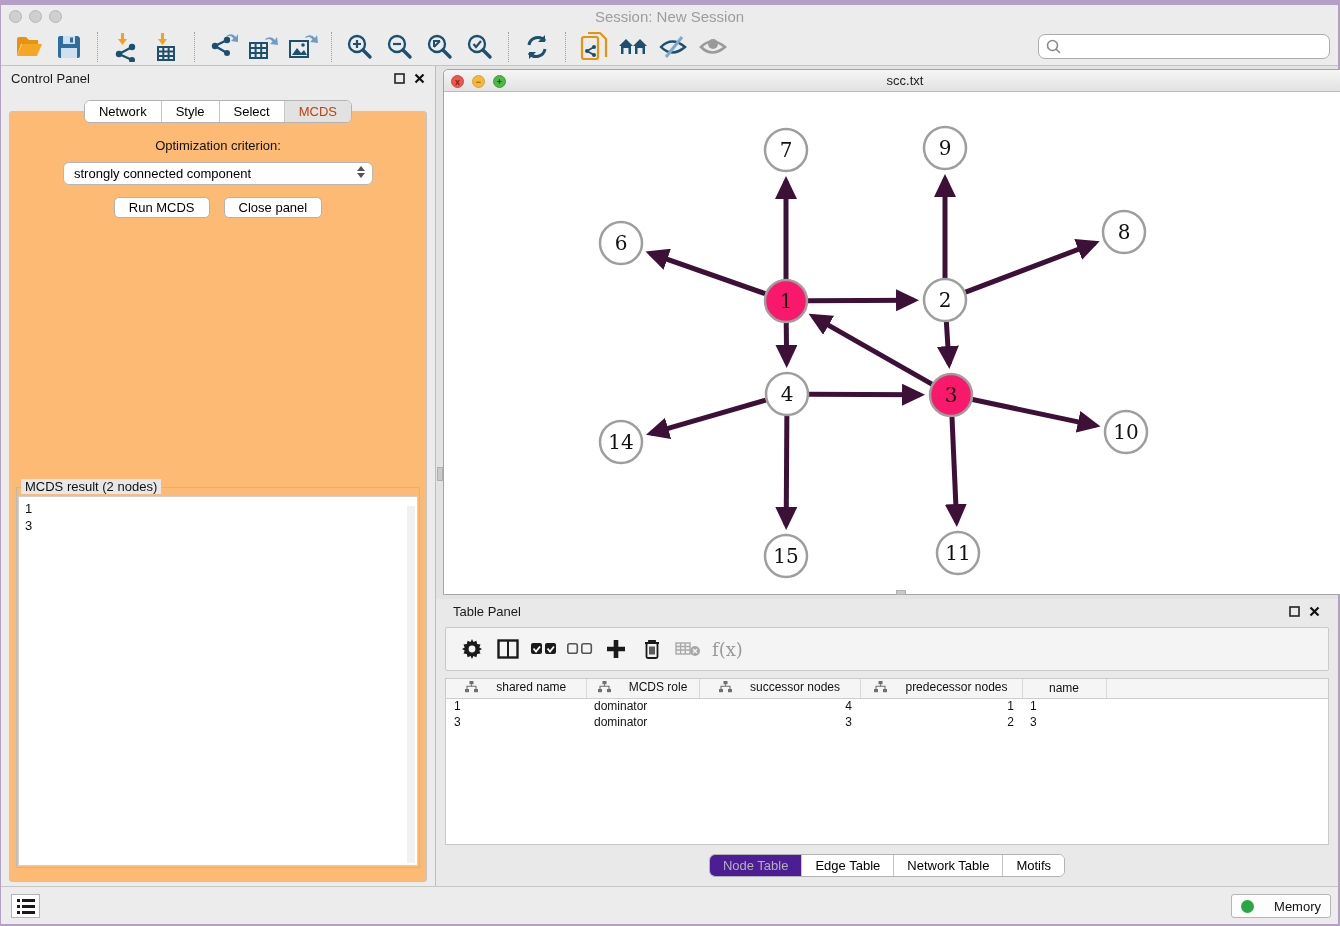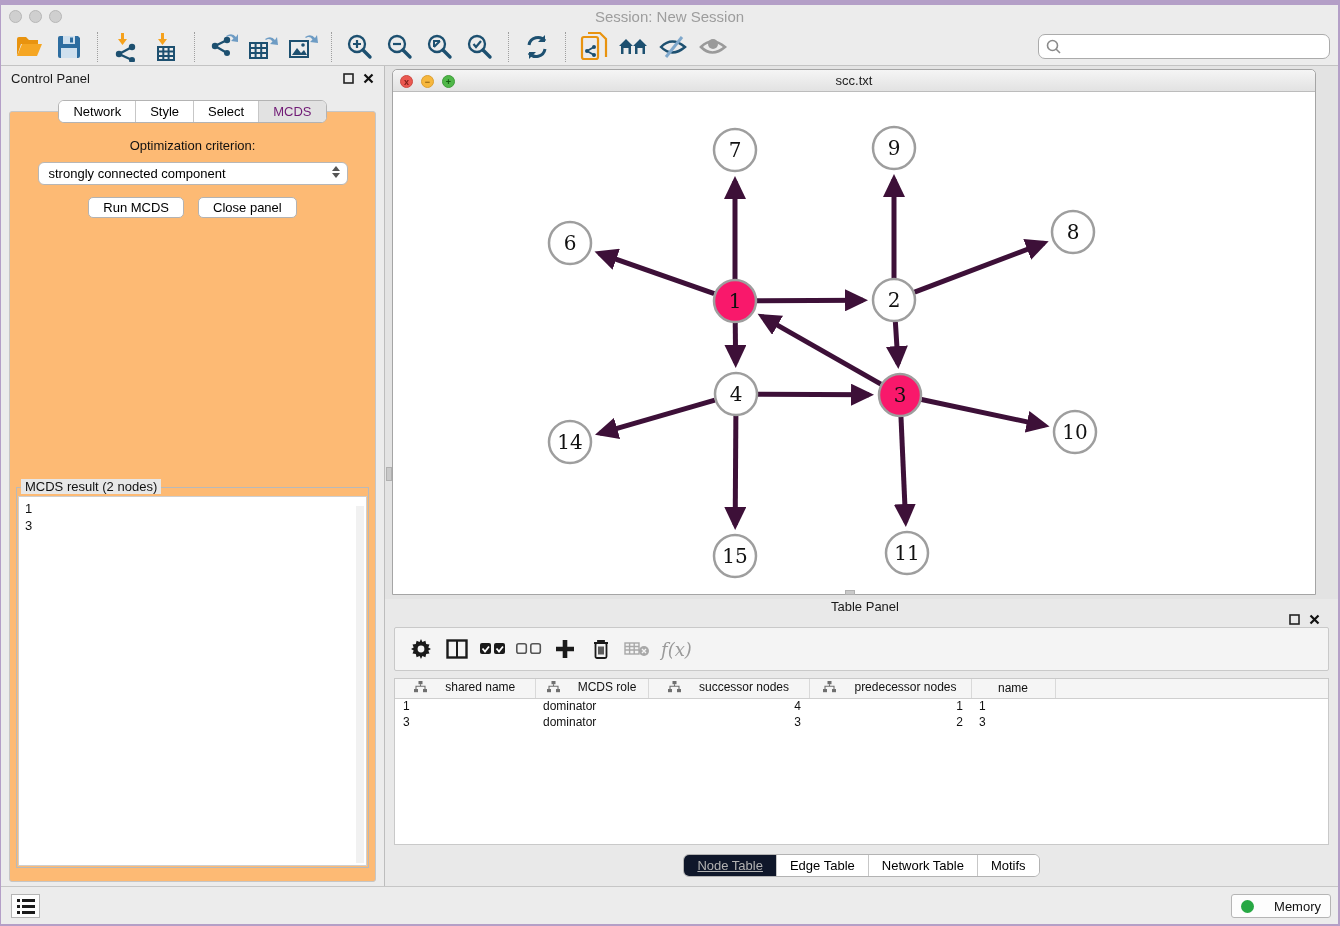--- a/index.html
+++ b/index.html
@@ -16,28 +16,28 @@
   
   .toolbar { height:38px; display:flex; align-items:center; padding:0 8px; border-bottom:1px solid #c3c3c3; background:#ececec; flex:0 0 auto; }
   .tbicon { width:34px; height:32px; display:flex; align-items:center; justify-content:center; margin:0 3px; }
   .tbsep { width:1px; height:30px; border-left:1px dotted #9f9f9f; margin:0 8px; }
   .tb-search { margin-left:auto; width:292px; height:25px; background:#fff; border:1px solid #ababab; border-radius:7px; display:flex; align-items:center; padding-left:6px; }
 
   
   .main { flex:1 1 auto; display:flex; position:relative; background:#e3e3e3; }
 
   
-  .cpanel { width:384px; flex:0 0 auto; background:#ececec; border-right:1px solid #bdbdbd; position:relative; }
+  .cpanel { width:435px; flex:0 0 auto; background:#ececec; border-right:1px solid #bdbdbd; position:relative; }
   .panel-head { height:24px; display:flex; align-items:center; padding:0 10px; font-size:13px; color:#1a1a1a; }
   .panel-head .ph-icons { margin-left:auto; display:flex; gap:9px; align-items:center; }
   .tabsbar { position:absolute; top:34px; left:0; right:0; display:flex; justify-content:center; z-index:2; }
   .seg { display:flex; border:1px solid #b3b3b3; border-radius:6px; overflow:hidden; background:#fff; }
   .seg .tab { padding:3px 14px; font-size:13px; background:#fff; color:#000; border-left:1px solid #c7c7c7; cursor:default; }
   .seg .tab:first-child { border-left:none; }
-  .seg .tab.active { background:#e2e2e2; color:#701a75; }
+  .seg .tab.active { background:#e2e2e2; color:#c2410c; }
   .cpanel-content { position:absolute; top:45px; left:8px; right:8px; bottom:4px; background:#fdba74; border:1px solid #c6c6c6; border-radius:3px; }
   .opt-label { text-align:center; margin-top:26px; font-size:13px; color:#111; }
   .dropdown { margin:9px auto 0; width:310px; height:23px; background:#fff; border:1px solid #b7b7b7; border-radius:6px; display:flex; align-items:center; font-size:13px; padding-left:10px; position:relative; }
   .dd-steppers { position:absolute; right:7px; top:3px; display:flex; flex-direction:column; gap:2px; }
   .dd-steppers i { display:block; width:0; height:0; border-left:4px solid transparent; border-right:4px solid transparent; }
   .dd-up { border-bottom:5px solid #555; }
   .dd-down { border-top:5px solid #555; }
   .btnrow { display:flex; justify-content:center; gap:14px; margin-top:12px; }
   .pushbtn { height:21px; background:#fff; border:1px solid #b3b3b3; border-radius:5px; font-size:13px; padding:0 14px; font-family:"Liberation Sans",sans-serif; }
   .resultbox { position:absolute; left:6px; right:6px; top:375px; bottom:13px; border:1px solid #b9b9b9; }
@@ -57,29 +57,29 @@
   .ntl.red { background:#ea5850; border:1px solid #ce4a42; color:#7e1d16; }
   .ntl.yellow { background:#f6b73d; border:1px solid #dd9f2e; color:#8a5d0d; }
   .ntl.green { background:#4fb748; border:1px solid #3f9c3a; color:#135c10; }
   .netcanvas { position:absolute; top:22px; left:0; width:922px; height:502px; background:#fff; }
   .scrollthumb { position:absolute; background:#c9c9c9; border:1px solid #b0b0b0; }
 
   
   .tpanel { position:absolute; left:0; right:0; top:533px; bottom:0; background:#e9e9e9; }
   .tp-toolbar { position:absolute; left:9px; right:9px; top:28px; height:44px; background:#f4f4f4; border:1px solid #c9c9c9; border-radius:2px; display:flex; align-items:center; padding:0 8px; }
   .tpicon { width:36px; height:30px; display:flex; align-items:center; justify-content:center; }
-  .fx { font-family:"DejaVu Serif", serif; font-style:italic; font-size:18px; color:#9a9a9a; margin-left:6px; }
+  .fx { font-family:"DejaVu Serif", serif; font-size:18px; color:#9a9a9a; margin-left:6px; }
   .tp-table { position:absolute; left:9px; right:9px; top:79px; bottom:41px; background:#fff; border:1px solid #c9c9c9; overflow:hidden; }
   table.grid { border-collapse:collapse; width:100%; font-size:12px; }
   table.grid th { background:#f5f5f5; border-bottom:1px solid #cfcfcf; border-right:1px solid #d9d9d9; font-weight:normal; height:19px; text-align:center; color:#111; white-space:nowrap; }
   table.grid th .thwrap { display:inline-flex; align-items:center; gap:18px; }
   table.grid td { height:16px; padding:0 8px; color:#111; white-space:nowrap; }
   .tp-tabs { position:absolute; left:0; right:0; bottom:9px; display:flex; justify-content:center; }
   .tp-tabs .tab { padding:3px 13px; }
-  .tp-tabs .tab.active { background:#0f172a; color:#b2b2b2;text-decoration:underline; }
+  .tp-tabs .tab.active { background:#4c1d95; color:#b2b2b2; }
 
   
   .statusbar { height:38px; flex:0 0 auto; border-top:1px solid #c6c6c6; background:#ececec; position:relative; }
   .sb-left-btn { position:absolute; left:10px; top:7px; width:29px; height:24px; background:#fdfdfd; border:1px solid #b5b5b5; display:flex; align-items:center; justify-content:center; }
   .sb-mem-btn { position:absolute; right:7px; top:7px; height:24px; background:#fdfdfd; border:1px solid #b5b5b5; border-radius:3px; display:flex; align-items:center; gap:20px; padding:0 9px; font-size:13px; color:#111; }
   .memdot { width:13px; height:13px; border-radius:50%; background:#27a844; }
 
   svg.ic { display:block; }
 </style>
 </head>
@@ -333,21 +333,21 @@
             <circle cx="342" cy="464" r="21" fill="#ffffff" stroke="#9e9e9e" stroke-width="2.5"></circle>
             <text x="342" y="464" dy="0.35em" text-anchor="middle" font-size="20" fill="#111" font-family="&quot;DejaVu Serif&quot;, serif">15</text>
             <circle cx="514" cy="461" r="21" fill="#ffffff" stroke="#9e9e9e" stroke-width="2.5"></circle>
             <text x="514" y="461" dy="0.35em" text-anchor="middle" font-size="20" fill="#111" font-family="&quot;DejaVu Serif&quot;, serif">11</text>
           </svg>
         <span class="scrollthumb" style="left:-7px; top:397px; width:6px; height:14px;"></span>
         <span class="scrollthumb" style="left:452px; bottom:-1px; width:10px; height:5px;"></span>
       </div>
 
       <div class="tpanel">
-        <div class="panel-head" style="padding-left:17px;flex-direction:column;">
+        <div class="panel-head" style="padding-left:17px;">
           <span>Table Panel</span>
           <span class="ph-icons" style="padding-right:8px;">
             <svg class="ic" width="11" height="11" viewBox="0 0 11 11">
                 <rect x="1" y="1" width="9" height="9" fill="none" stroke="#222" stroke-width="1.6"></rect>
               </svg>
             <svg class="ic" width="11" height="11" viewBox="0 0 11 11">
                 <path d="M1.5 1.5 L9.5 9.5 M9.5 1.5 L1.5 9.5" stroke="#111" stroke-width="2.2"></path>
               </svg>
           </span>
         </div>

